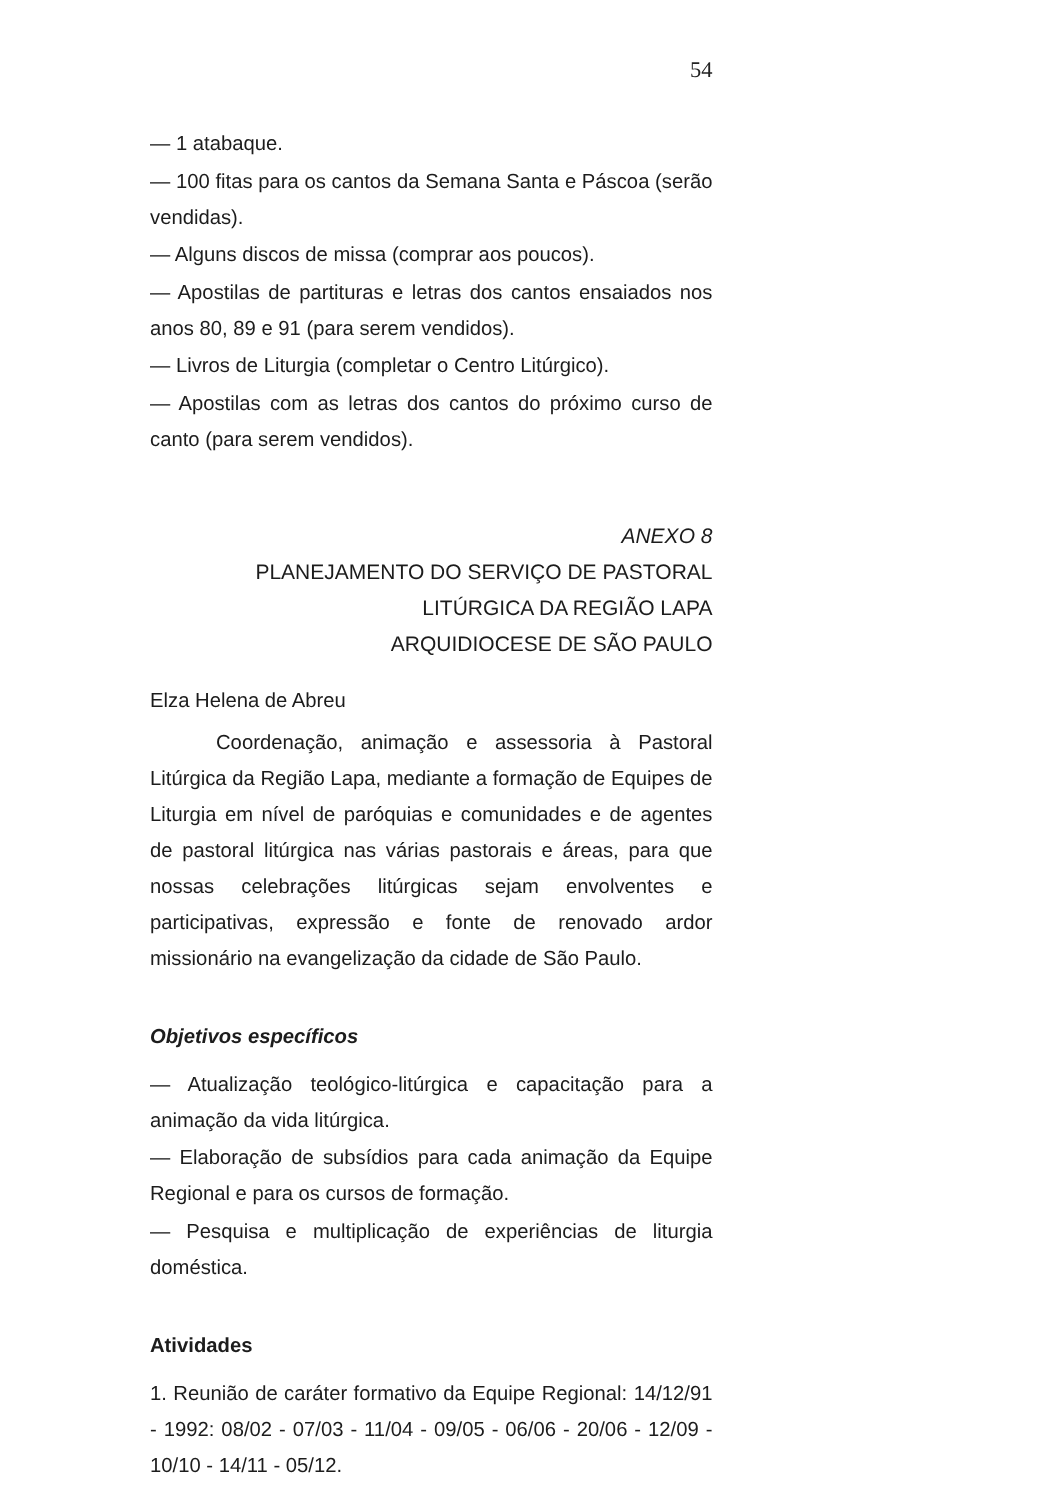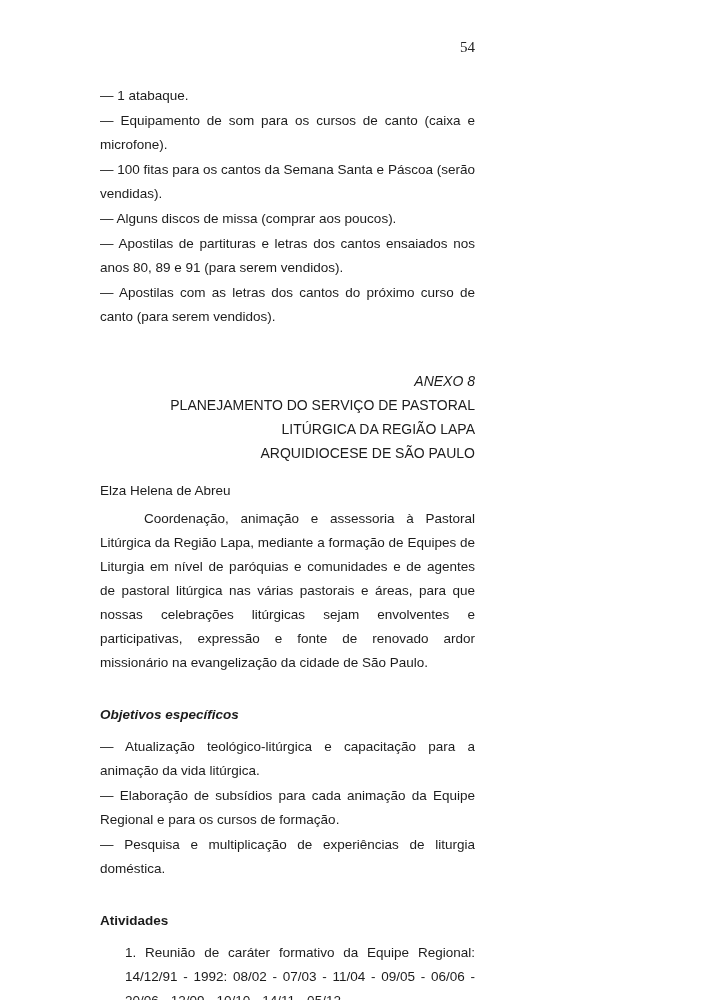--- a/index.html
+++ b/index.html
@@ -67,24 +67,24 @@
 </style>
 </head>
 <body>
 
 <div class="page">
 
   <div class="page-number">54</div>
 
   <div>
     <p class="item">— 1 atabaque.</p>
-    <p class="item">— Equipamento de som para os cursos de canto (caixa e microfone).</p>
     <p class="item">— 100 fitas para os cantos da Semana Santa e Páscoa (serão vendidas).</p>
     <p class="item">— Alguns discos de missa (comprar aos poucos).</p>
     <p class="item">— Apostilas de partituras e letras dos cantos ensaiados nos anos 80, 89 e 91 (para serem vendidos).</p>
+    <p class="item">— Livros de Liturgia (completar o Centro Litúrgico).</p>
     <p class="item">— Apostilas com as letras dos cantos do próximo curso de canto (para serem vendidos).</p>
   </div>
 
   <div class="annex">
     <p class="annex-title annex-line">ANEXO 8</p>
     <p class="annex-line">PLANEJAMENTO DO SERVIÇO DE PASTORAL LITÚRGICA DA REGIÃO LAPA</p>
     <p class="annex-line">ARQUIDIOCESE DE SÃO PAULO</p>
   </div>
 
   <p class="author">Elza Helena de Abreu</p>
@@ -93,17 +93,17 @@
 
   <p class="sec-heading italic">Objetivos específicos</p>
   <div class="group-gap">
     <p class="item">— Atualização teológico-litúrgica e capacitação para a animação da vida litúrgica.</p>
     <p class="item">— Elaboração de subsídios para cada animação da Equipe Regional e para os cursos de formação.</p>
     <p class="item">— Pesquisa e multiplicação de experiências de liturgia doméstica.</p>
   </div>
 
   <p class="sec-heading">Atividades</p>
   <div class="group-gap">
-    <p class="item" style="margin-bottom:7px;margin-left:25px;">1. Reunião de caráter formativo da Equipe Regional: 14/12/91 - 1992: 08/02 -  07/03 - 11/04 - 09/05 -  06/06 -  20/06 -  12/09 - 10/10 -  14/11 -  05/12.</p>
+    <p class="item" style="margin-bottom:7px;">1. Reunião de caráter formativo da Equipe Regional: 14/12/91 - 1992: 08/02 -  07/03 - 11/04 - 09/05 -  06/06 -  20/06 -  12/09 - 10/10 -  14/11 -  05/12.</p>
     <p class="item">2. Cursos de Formação em nível de setor, paróquias e comunidades:</p>
   </div>
 
 </div>
 
 </body></html>

